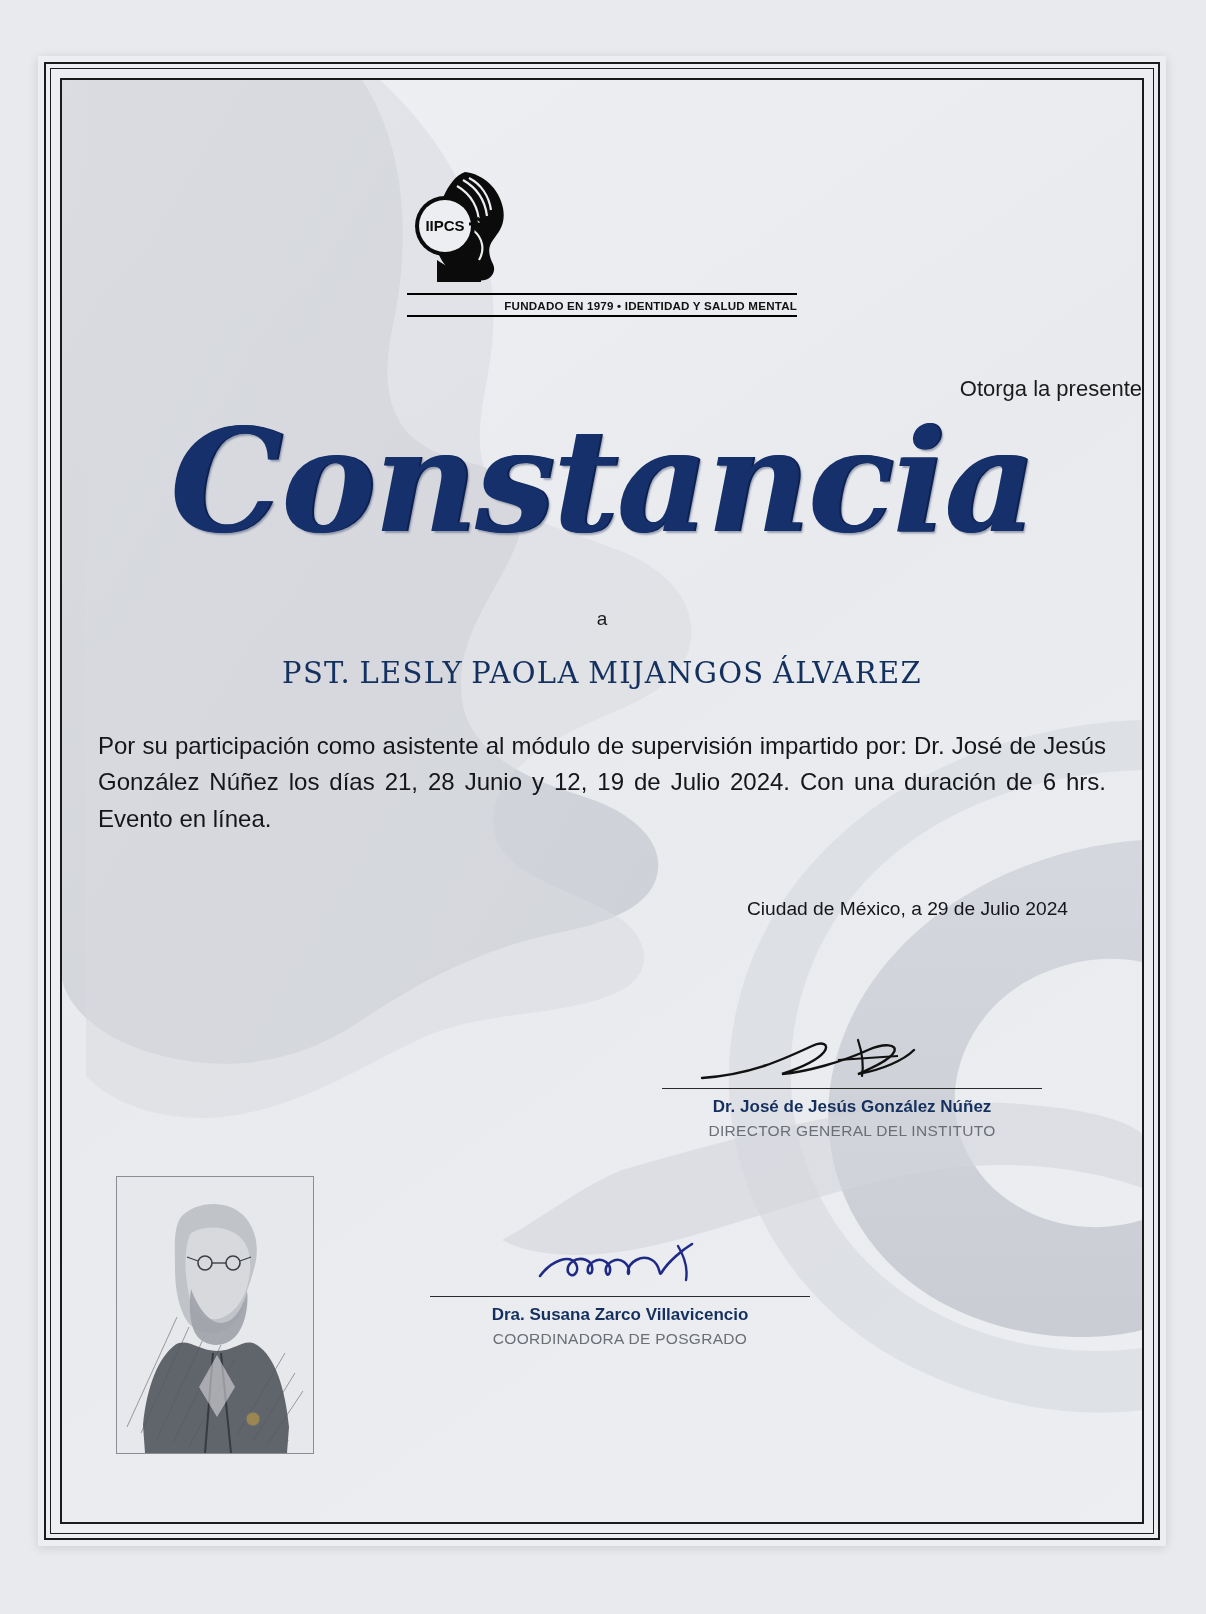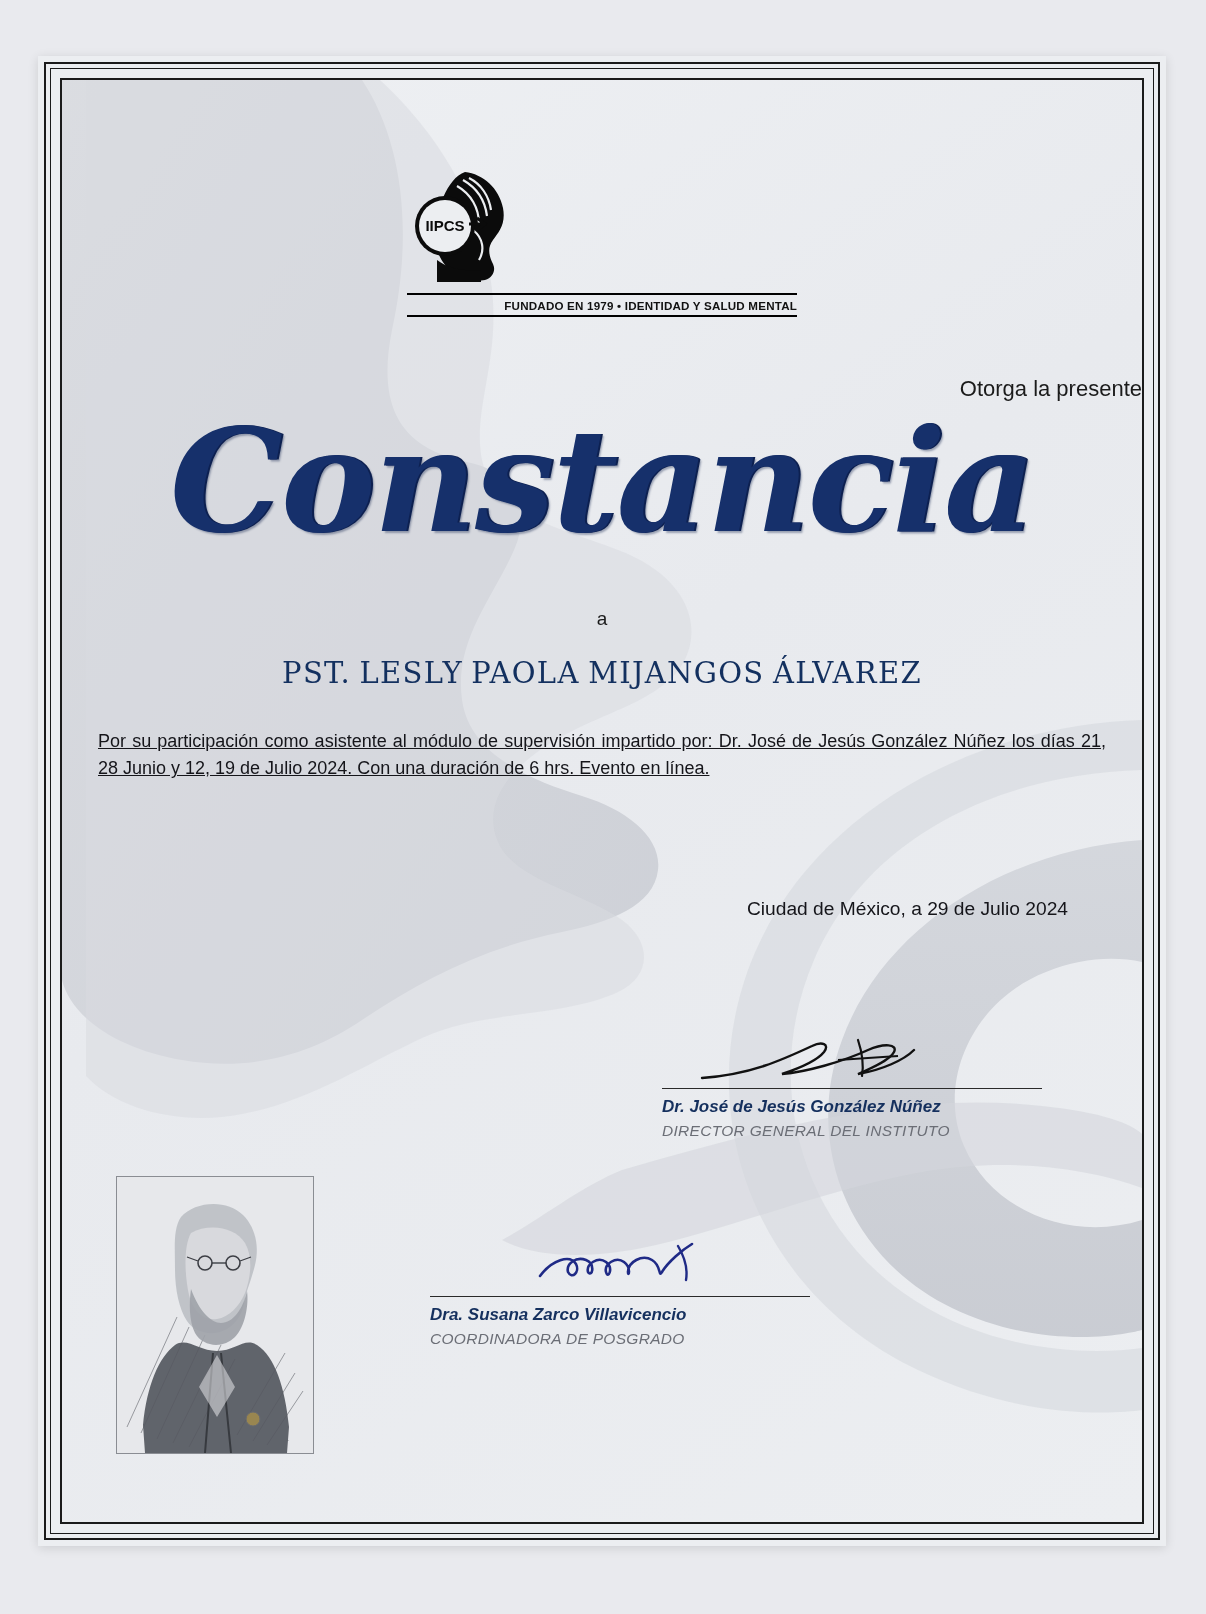--- a/index.html
+++ b/index.html
@@ -169,40 +169,38 @@
     letter-spacing: 1.3px;
     color: #13305f;
     word-spacing: -2px;
   }
 
   .body-text {
     position: absolute;
     top: 648px;
     left: 36px;
     right: 36px;
-    font-size: 18px;
+    font-size: 24px;
     line-height: 1.52;
     color: #15151a;
     text-align: justify;
-    text-decoration: underline;
   }
 
   .place-date {
     position: absolute;
     top: 818px;
     right: 74px;
     font-size: 19.2px;
     color: #15151a;
   }
 
   
   .sig-block {
     position: absolute;
-    text-align: left;
-    font-style: italic;
+    text-align: center;
   }
   .sig-1 { top: 950px; left: 600px; width: 380px; }
   .sig-2 { top: 1158px; left: 368px; width: 380px; }
 
   .sig-scribble {
     height: 58px;
     position: relative;
   }
   .sig-line {
     border-bottom: 1.3px solid #2a2a2a;

